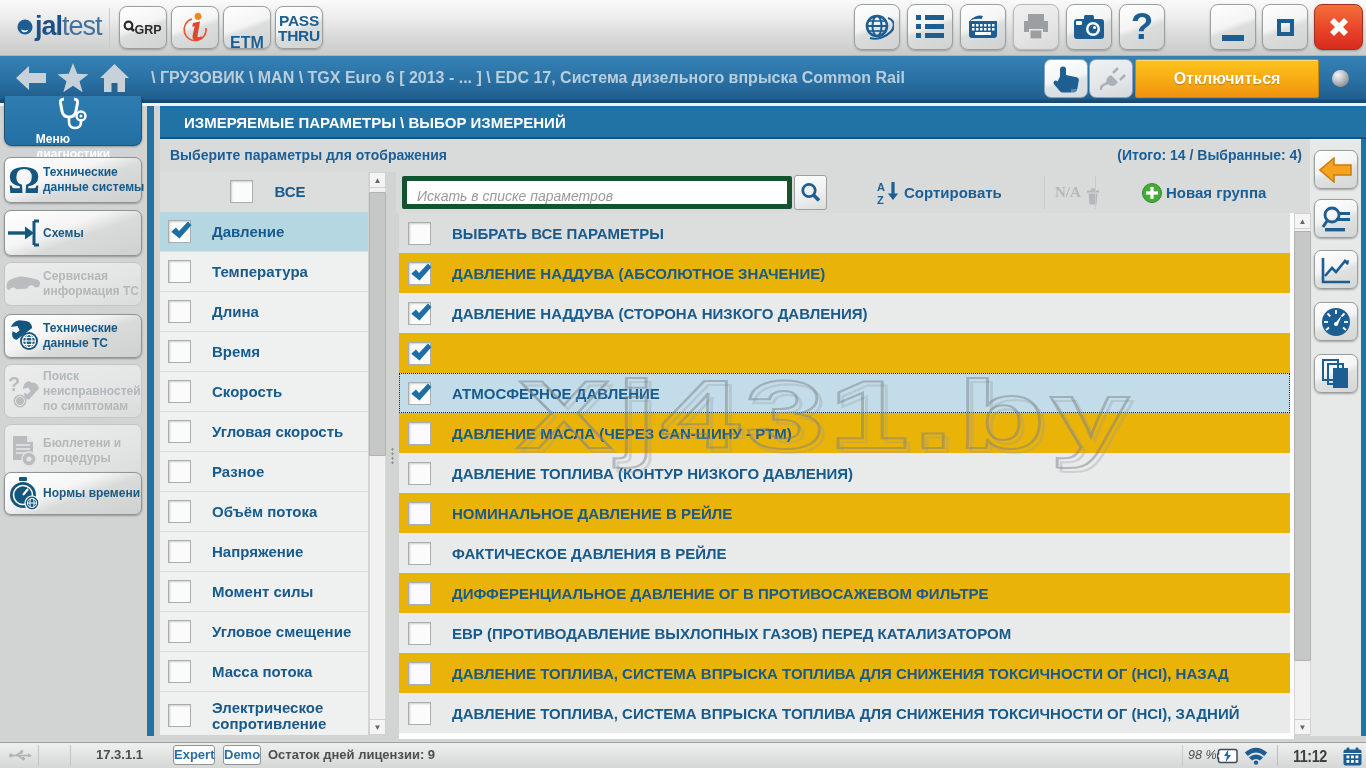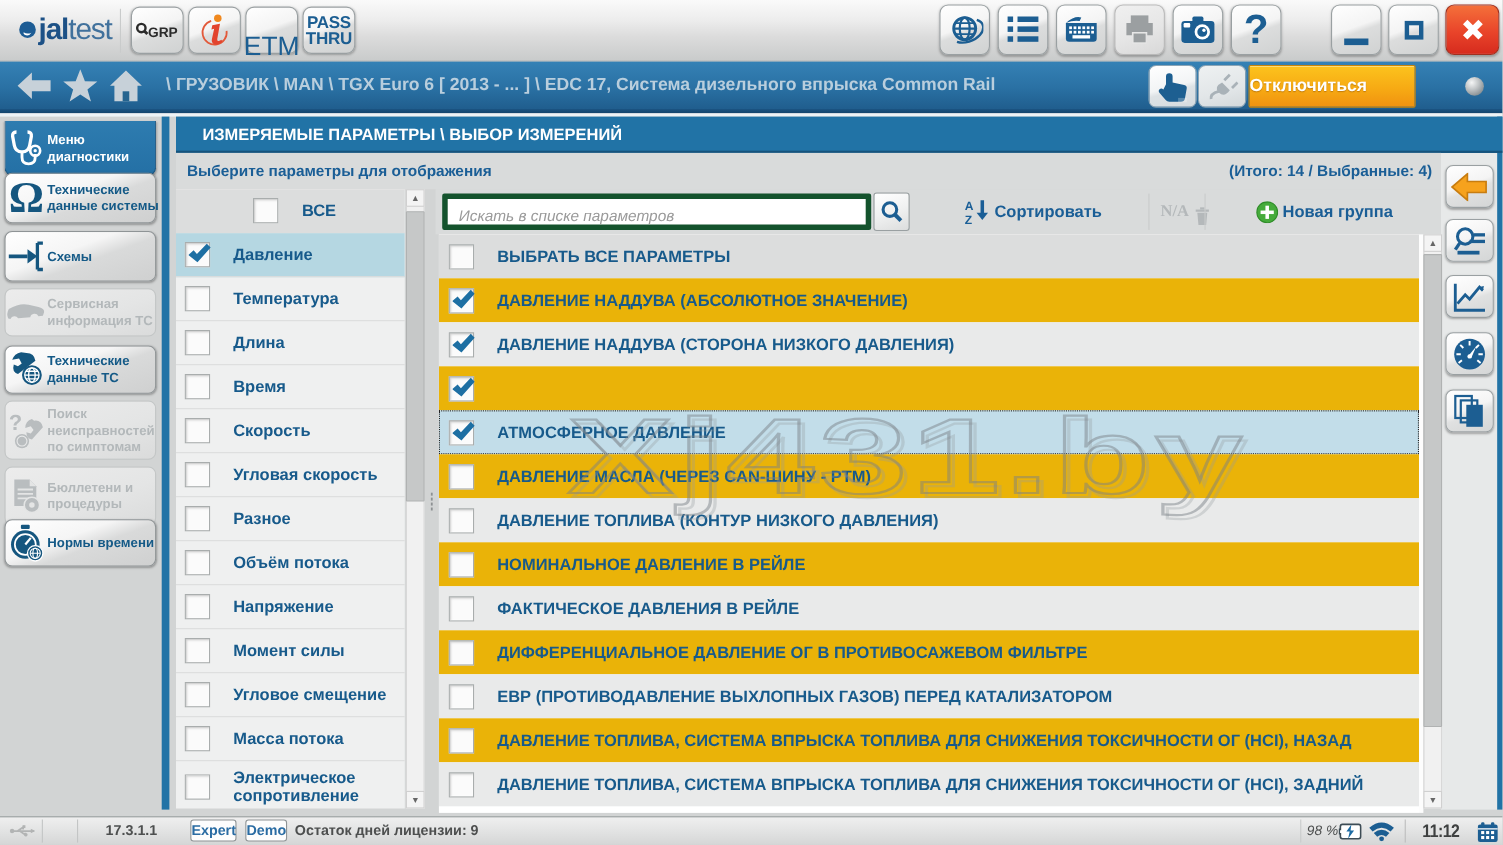--- a/index.html
+++ b/index.html
@@ -19,44 +19,44 @@
 
 .tb { top:6px; height:43px; width:48px; display:flex; align-items:center; justify-content:center; }
 
 
 #btnclose { background:linear-gradient(180deg,#f4703a 0%,#e9442a 55%,#d62b1e 100%); border:1px solid #a03020; }
 
 
 #navbar { left:0; top:56px; width:1366px; height:47px;
   background:linear-gradient(180deg,#3581b5 0%,#2a71a4 50%,#205e8e 91%,#1b5584 91%,#15456c 100%); }
 #breadcrumb { left:151px; top:0; height:43px; line-height:43px; color:#b9cedd; font-size:16px; font-weight:bold; }
-#btn-disc { left:1135px; top:3px; width:152px; height:39px; border:1px solid #c8860b; border-radius:2px;
+#btn-disc { left:1135px; top:3px; width:184px; height:39px; border:1px solid #c8860b; border-radius:2px;
   background:linear-gradient(180deg,#fcc31d 0%,#f6a813 60%,#f09210 100%);
-  color:#fff; font-size:16px; font-weight:bold; text-align:left; line-height:38px;
+  color:#fff; font-size:16px; font-weight:bold; text-align:center; line-height:38px;
   text-shadow:0 1px 1px rgba(140,80,0,0.5); box-shadow:inset 0 1px 0 rgba(255,255,255,0.4); }
 .navbtn { position:absolute; top:3px; width:44px; height:39px; border-radius:7px;
   background:linear-gradient(165deg,#ffffff 0%,#f2f4f5 50%,#dde2e5 60%,#d5dbdf 100%);
   border:1px solid #8ba4b5; display:flex; align-items:center; justify-content:center; }
 .navbtn.dis { background:linear-gradient(165deg,#eef1f2 0%,#e2e6e8 60%,#d3d8da 100%); }
 #ball { left:1332px; top:14px; width:17px; height:17px; border-radius:50%;
   background:radial-gradient(circle at 35% 30%, #f5f6f6 0%, #c2c6c8 38%, #878f93 78%, #9aa1a4 100%); }
 
 #lightstrip { left:0; top:103px; width:1366px; height:3px; background:#eef3f6; }
 
 
 .sbtn { position:absolute; left:4px; width:138px; border-radius:7px; display:flex; align-items:center;
   border:1px solid #8f9496;
   background:linear-gradient(160deg,#ffffff 0%,#f5f5f5 40%,#d9dada 58%,#cfd0d0 100%);
   box-shadow:0 1px 2px rgba(0,0,0,0.3); }
 .sbtn .ic { width:38px; display:flex; align-items:center; justify-content:center; flex:none; }
 .sbtn .tx { color:#155a87; font-size:12px; font-weight:bold; line-height:15px; white-space:nowrap; }
 .sbtn.dis { border-color:#c3c6c6; background:linear-gradient(160deg,#ececec 0%,#e4e5e5 60%,#dadbdb 100%); box-shadow:none; }
 .sbtn.dis .tx { color:#b3b8ba; }
-#sb1 { top:110px; height:50px; border-radius:0 0 8px 8px; border:1px solid #1b557f; border-top:none;
-  background:linear-gradient(180deg,#2e7cb0 0%,#2470a5 100%); }
+#sb1 { top:96px; height:50px; border-radius:0 0 8px 8px; border:1px solid #1b557f; border-top:none;
+  background:linear-gradient(180deg,#2e7cb0 0%,#2470a5 100%);flex-direction:column; }
 #sb1 .tx { color:#fff; }
 
 
 #hdrbar { left:160px; top:106px; width:1206px; height:33px; background:#2173a6;
   color:#fff; font-size:15px; font-weight:bold; line-height:33px; padding-left:24px;
   border-bottom:2px solid #16537c; }
 #selbar { left:160px; top:139px; width:1150px; height:33px; background:#d9dbdb;
   color:#1a5e96; font-size:14px; font-weight:bold; line-height:33px; }
 
 
@@ -132,21 +132,21 @@
       </svg>
     </div>
   <div class="glossbtn tb" style="left:171px;">
       <svg width="30" height="34" viewBox="0 0 30 34">
         <path d="M12 8 A 11 11 0 1 0 26 17" fill="none" stroke="#e2593a" stroke-width="1.6"></path>
         <circle cx="18" cy="5.5" r="3.4" fill="#f0881e"></circle>
         <path d="M13 12 l7 -1.5 l-2.5 14 q-0.4 2.5 2 1.5 l2 -0.8 l0.5 2 q-4 3.5 -7.5 2 q-2.6 -1.4 -1.8 -5l2 -9 l-2.5 0.6 z" fill="#e2442e"></path>
       </svg>
     </div>
   <div class="glossbtn tb" style="left:223px;">
-      <span style="font-size:24px;font-weight:normal;color:#1c5e92;margin-top:31px;">ETM</span>
+      <span style="font-size:16px;font-weight:bold;color:#1c5e92;margin-top:31px;">ETM</span>
     </div>
   <div class="glossbtn tb" style="left:275px;">
       <span style="font-size:15.5px;font-weight:bold;color:#1c5e92;line-height:15px;text-align:center;letter-spacing:-0.3px;">PASS<br>THRU</span>
     </div>
 
   <div class="glossbtn tb" style="left:854px;top:4px;width:46px;height:46px;">
       <svg width="34" height="34" viewBox="0 0 34 34">
         <circle cx="17" cy="16" r="10" fill="none" stroke="#1c5e92" stroke-width="2.6"></circle>
         <ellipse cx="17" cy="16" rx="4.5" ry="10" fill="none" stroke="#1c5e92" stroke-width="2"></ellipse>
         <line x1="7" y1="16" x2="27" y2="16" stroke="#1c5e92" stroke-width="2"></line>

